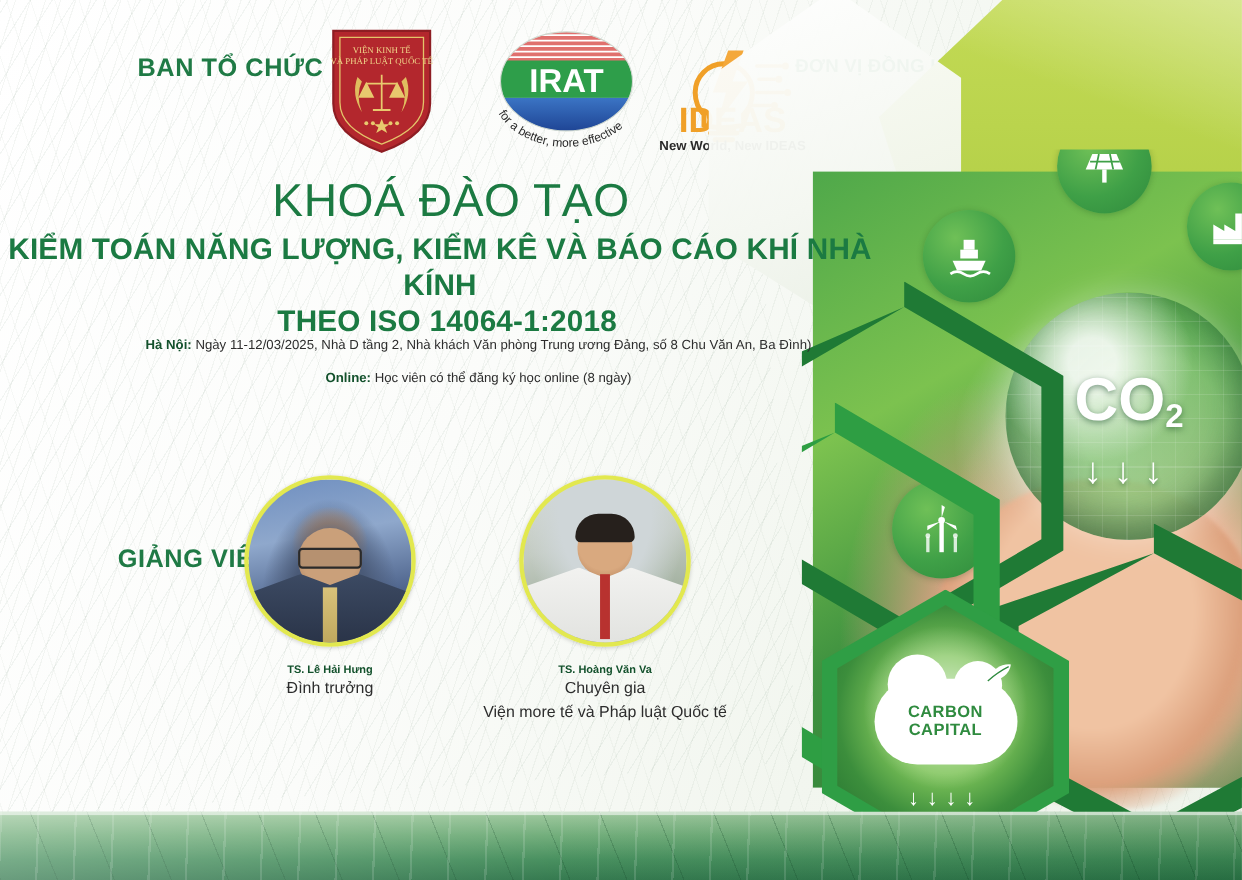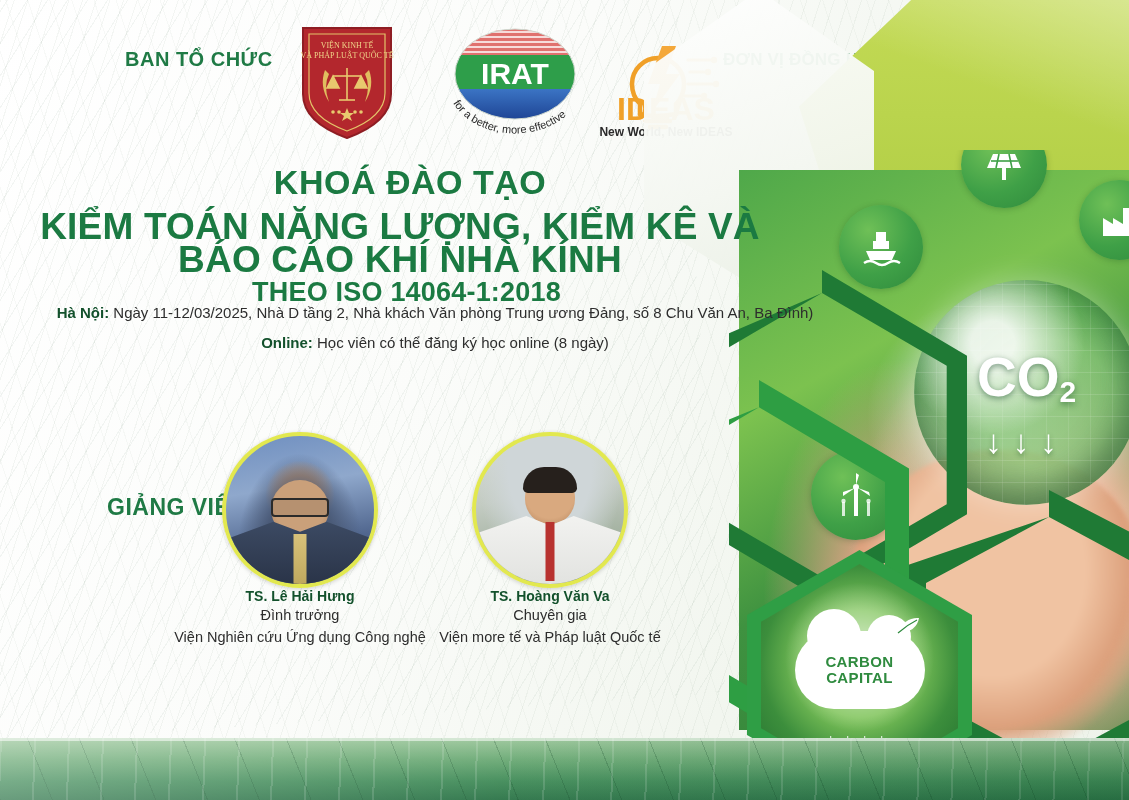--- a/index.html
+++ b/index.html
@@ -25,21 +25,21 @@
     position:absolute;left:-60px;top:-40px;width:760px;height:760px;
     background:repeating-linear-gradient(126deg, rgba(120,150,130,.09) 0px, rgba(120,150,130,.09) 1px, rgba(0,0,0,0) 1px, rgba(0,0,0,0) 17px);
     transform:rotate(-4deg);
     pointer-events:none;
   }
 
   
   .logo-row{position:absolute;left:0;top:0;width:1129px;height:160px;}
   .ban-to-chuc{
     position:absolute;left:125px;top:48px;
-    font-size:20px;font-weight:bold;color:#1f7a45;letter-spacing:.5px;
+    font-size:23px;font-weight:bold;color:#1f7a45;letter-spacing:.5px;
   }
   .don-vi{
     position:absolute;left:723px;top:50px;
     font-size:17px;font-weight:bold;color:#1f7a45;letter-spacing:.2px;
   }
 
   
   .shield{position:absolute;left:299px;top:24px;width:96px;height:118px;}
   .shield svg{display:block;}
 
@@ -78,21 +78,21 @@
   }
   .hexwhite{
     position:absolute;right:255px;top:-10px;width:230px;height:300px;z-index:3;
     background:linear-gradient(160deg,#ffffff 0%,#f4f7f1 60%,#e9efe4 100%);
     clip-path:polygon(50% 0%, 100% 27%, 100% 76%, 50% 100%, 0% 76%, 0% 27%);
     opacity:.96;
   }
 
   
   .graphic{
-    position:absolute;right:0;top:150px;width:400px;height:650px;z-index:4;
+    position:absolute;right:0;top:136px;width:400px;height:650px;z-index:4;
     overflow:hidden;
   }
   .photo-bg{
     position:absolute;left:10px;top:20px;width:400px;height:560px;
     background:
       radial-gradient(circle at 62% 44%, rgba(255,255,255,.55) 0 8%, rgba(255,255,255,0) 30%),
       radial-gradient(ellipse at 78% 70%, #e8b89a 0 18%, rgba(232,184,154,0) 46%),
       radial-gradient(ellipse at 40% 78%, #d9a384 0 14%, rgba(217,163,132,0) 40%),
       linear-gradient(150deg,#4fa84a 0%,#7cc24f 32%,#3f9240 58%,#2d7a36 100%);
   }
@@ -191,26 +191,26 @@
   
   .hexframe-br{
     position:absolute;right:-70px;bottom:10px;width:300px;height:300px;z-index:5;
     background:#1f7a35;
     clip-path:polygon(50% 0%,100% 26%,100% 74%,50% 100%,0% 74%,0% 26%,
                       50% 9%, 9% 31%, 9% 69%, 50% 91%, 91% 69%, 91% 31%, 50% 9%);
   }
 
   
   .title-block{position:absolute;left:0;top:160px;width:800px;text-align:center;z-index:8;}
-  .t1{font-size:34px;font-weight:bold;color:#1b7a42;letter-spacing:.5px;line-height:44px;margin-left:20px;}
-  .t2{font-size:37px;font-weight:bold;color:#1b7a42;letter-spacing:.2px;line-height:33px;margin-top:6px;}
+  .t1{font-size:42px;font-weight:normal;color:#1b7a42;letter-spacing:.5px;line-height:44px;margin-left:20px;}
+  .t2{font-size:27px;font-weight:bold;color:#1b7a42;letter-spacing:.2px;line-height:33px;margin-top:6px;}
   .t3{font-size:27px;font-weight:bold;color:#1b7a42;letter-spacing:.2px;line-height:33px;padding-left:13px;}
 
   .meta{position:absolute;left:0;top:298px;width:870px;text-align:center;z-index:8;}
-  .meta-line{font-size:15px;color:#2d2d2d;line-height:30px;}
+  .meta-line{font-size:12px;color:#2d2d2d;line-height:30px;}
   .meta-line b{color:#13512c;}
 
   
   .gv-label{
     position:absolute;left:107px;top:494px;z-index:8;
     font-size:23px;font-weight:bold;color:#1f7a45;letter-spacing:.5px;
   }
   .inst{position:absolute;z-index:8;text-align:center;width:290px;}
   .inst-a{left:155px;top:432px;}
   .inst-b{left:405px;top:432px;}
@@ -263,21 +263,21 @@
   .av2 .shirt{
     position:absolute;left:0;right:0;bottom:0;height:46%;
     background:linear-gradient(180deg,#f2f2f0 0%,#e2e3e0 100%);
     clip-path:polygon(0 26%,34% 0,50% 14%,66% 0,100% 26%,100% 100%,0 100%);
     z-index:2;
   }
   .av2 .lanyard{
     position:absolute;left:50%;bottom:2%;transform:translateX(-50%);
     width:9px;height:40%;background:#b8322f;z-index:3;
   }
-  .inst-name{margin-top:0;font-size:14px;font-weight:bold;color:#13512c;}
+  .inst-name{margin-top:16px;font-size:10px;font-weight:bold;color:#13512c;}
   .inst-role{font-size:14.5px;color:#2d2d2d;line-height:22px;}
   .inst-org{font-size:14.5px;color:#2d2d2d;line-height:22px;white-space:nowrap;}
 
   
   .bottom-strip{
     position:absolute;left:0;bottom:0;width:1129px;height:62px;z-index:9;
     background:
       repeating-linear-gradient(92deg, rgba(255,255,255,.14) 0 2px, rgba(0,0,0,0) 2px 34px),
       repeating-linear-gradient(68deg, rgba(10,60,30,.22) 0 1px, rgba(0,0,0,0) 1px 48px),
       linear-gradient(180deg,#9cc79b 0%,#6aa974 35%,#3f8a57 70%,#2b7347 100%);
@@ -422,21 +422,20 @@
   <div class="gv-label">GIẢNG VIÊN:</div>
 
   <div class="inst inst-a">
     <div class="avatar av1">
       <div class="suit"></div>
       <div class="tie"></div>
       <div class="glasses"></div>
     </div>
     <div class="inst-name">TS. Lê Hải Hưng</div>
     <div class="inst-role">Đình trưởng</div>
-    <div class="inst-org">Viện Nghiên cứu Ứng dụng Công nghệ</div>
   </div>
 
   <div class="inst inst-b">
     <div class="avatar av2">
       <div class="shirt"></div>
       <div class="lanyard"></div>
       <div class="hair"></div>
     </div>
     <div class="inst-name">TS. Hoàng Văn Va</div>
     <div class="inst-role">Chuyên gia</div>

